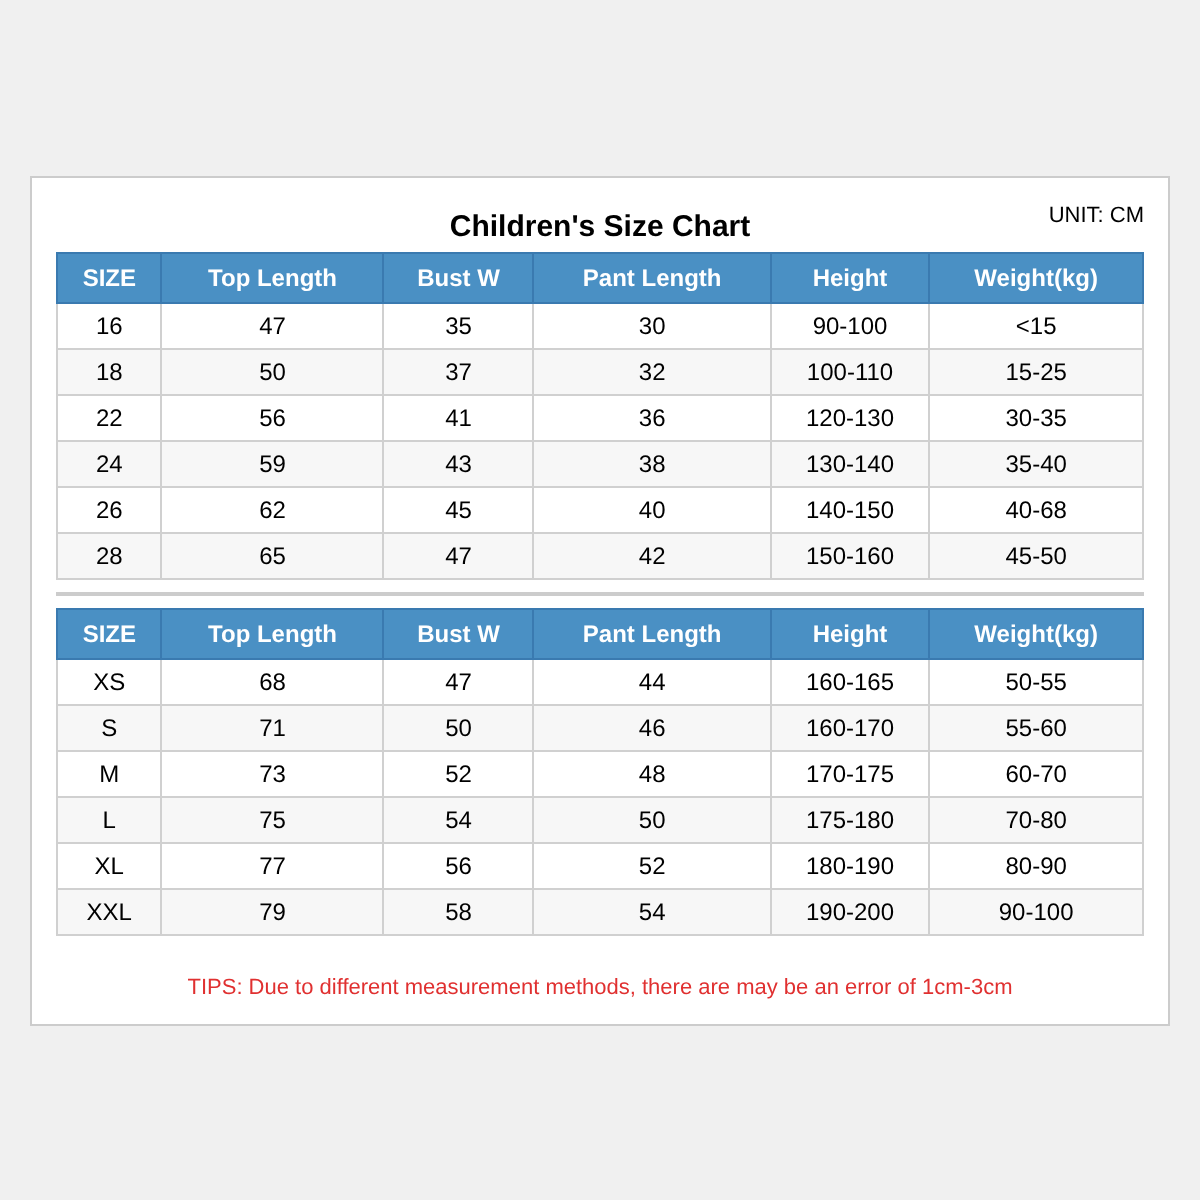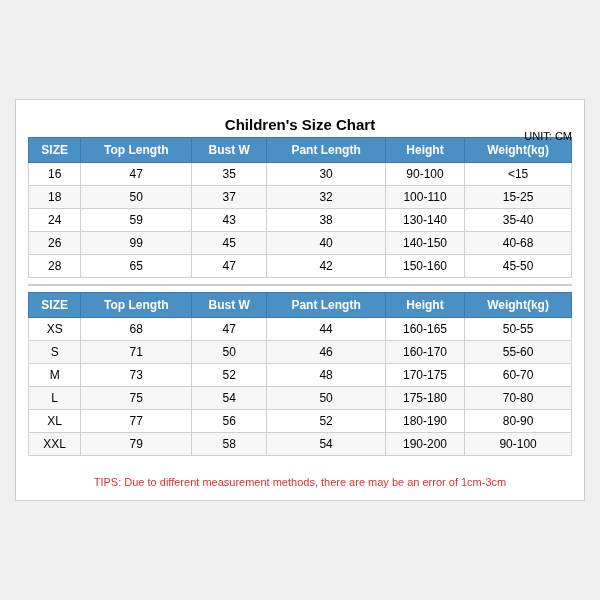--- a/index.html
+++ b/index.html
@@ -21,21 +21,21 @@
     .section-title {
       text-align: center;
       font-weight: bold;
       font-size: 15px;
       padding: 6px 0 4px 0;
       position: relative;
     }
     .unit-label {
       position: absolute;
       right: 0;
-      top: 20px;
+      top: 3px;
       font-size: 11px;
       font-weight: normal;
     }
     table {
       width: 100%;
       border-collapse: collapse;
       font-size: 12px;
       margin-bottom: 4px;
       border-radius: 24px;
     }
@@ -107,30 +107,38 @@
         </tr>
         <tr>
           <td>18</td>
           <td>50</td>
           <td>37</td>
           <td>32</td>
           <td>100-110</td>
           <td>15-25</td>
         </tr>
         <tr>
+          <td>22</td>
+          <td>56</td>
+          <td>41</td>
+          <td>36</td>
+          <td>120-130</td>
+          <td>30-35</td>
+        </tr>
+        <tr>
           <td>24</td>
           <td>59</td>
           <td>43</td>
           <td>38</td>
           <td>130-140</td>
           <td>35-40</td>
         </tr>
         <tr>
           <td>26</td>
-          <td>99</td>
+          <td>62</td>
           <td>45</td>
           <td>40</td>
           <td>140-150</td>
           <td>40-68</td>
         </tr>
         <tr>
           <td>28</td>
           <td>65</td>
           <td>47</td>
           <td>42</td>

